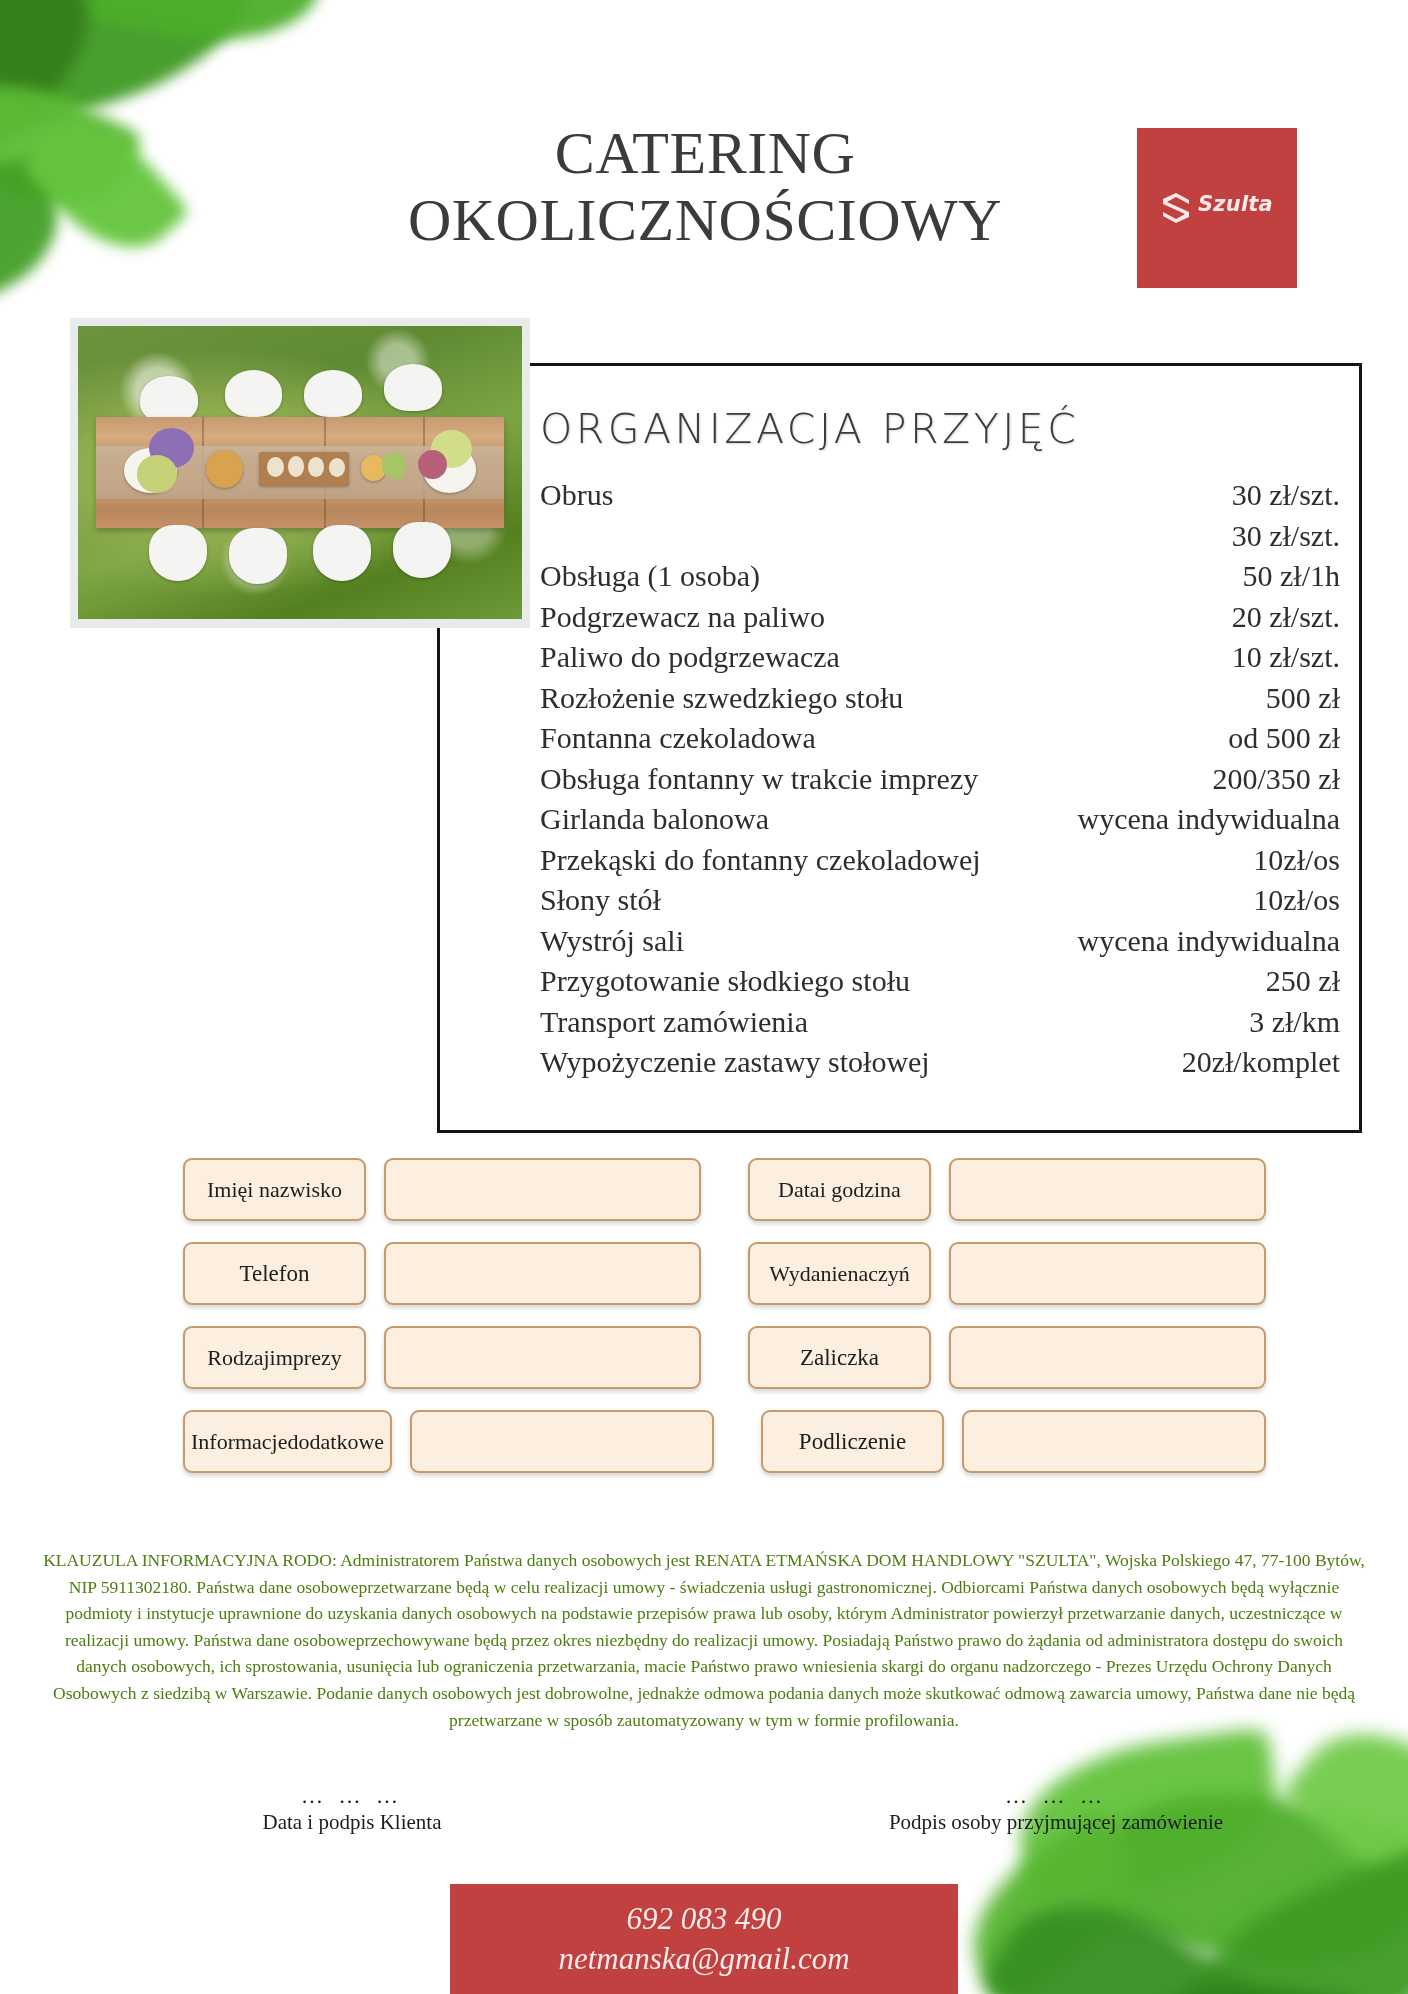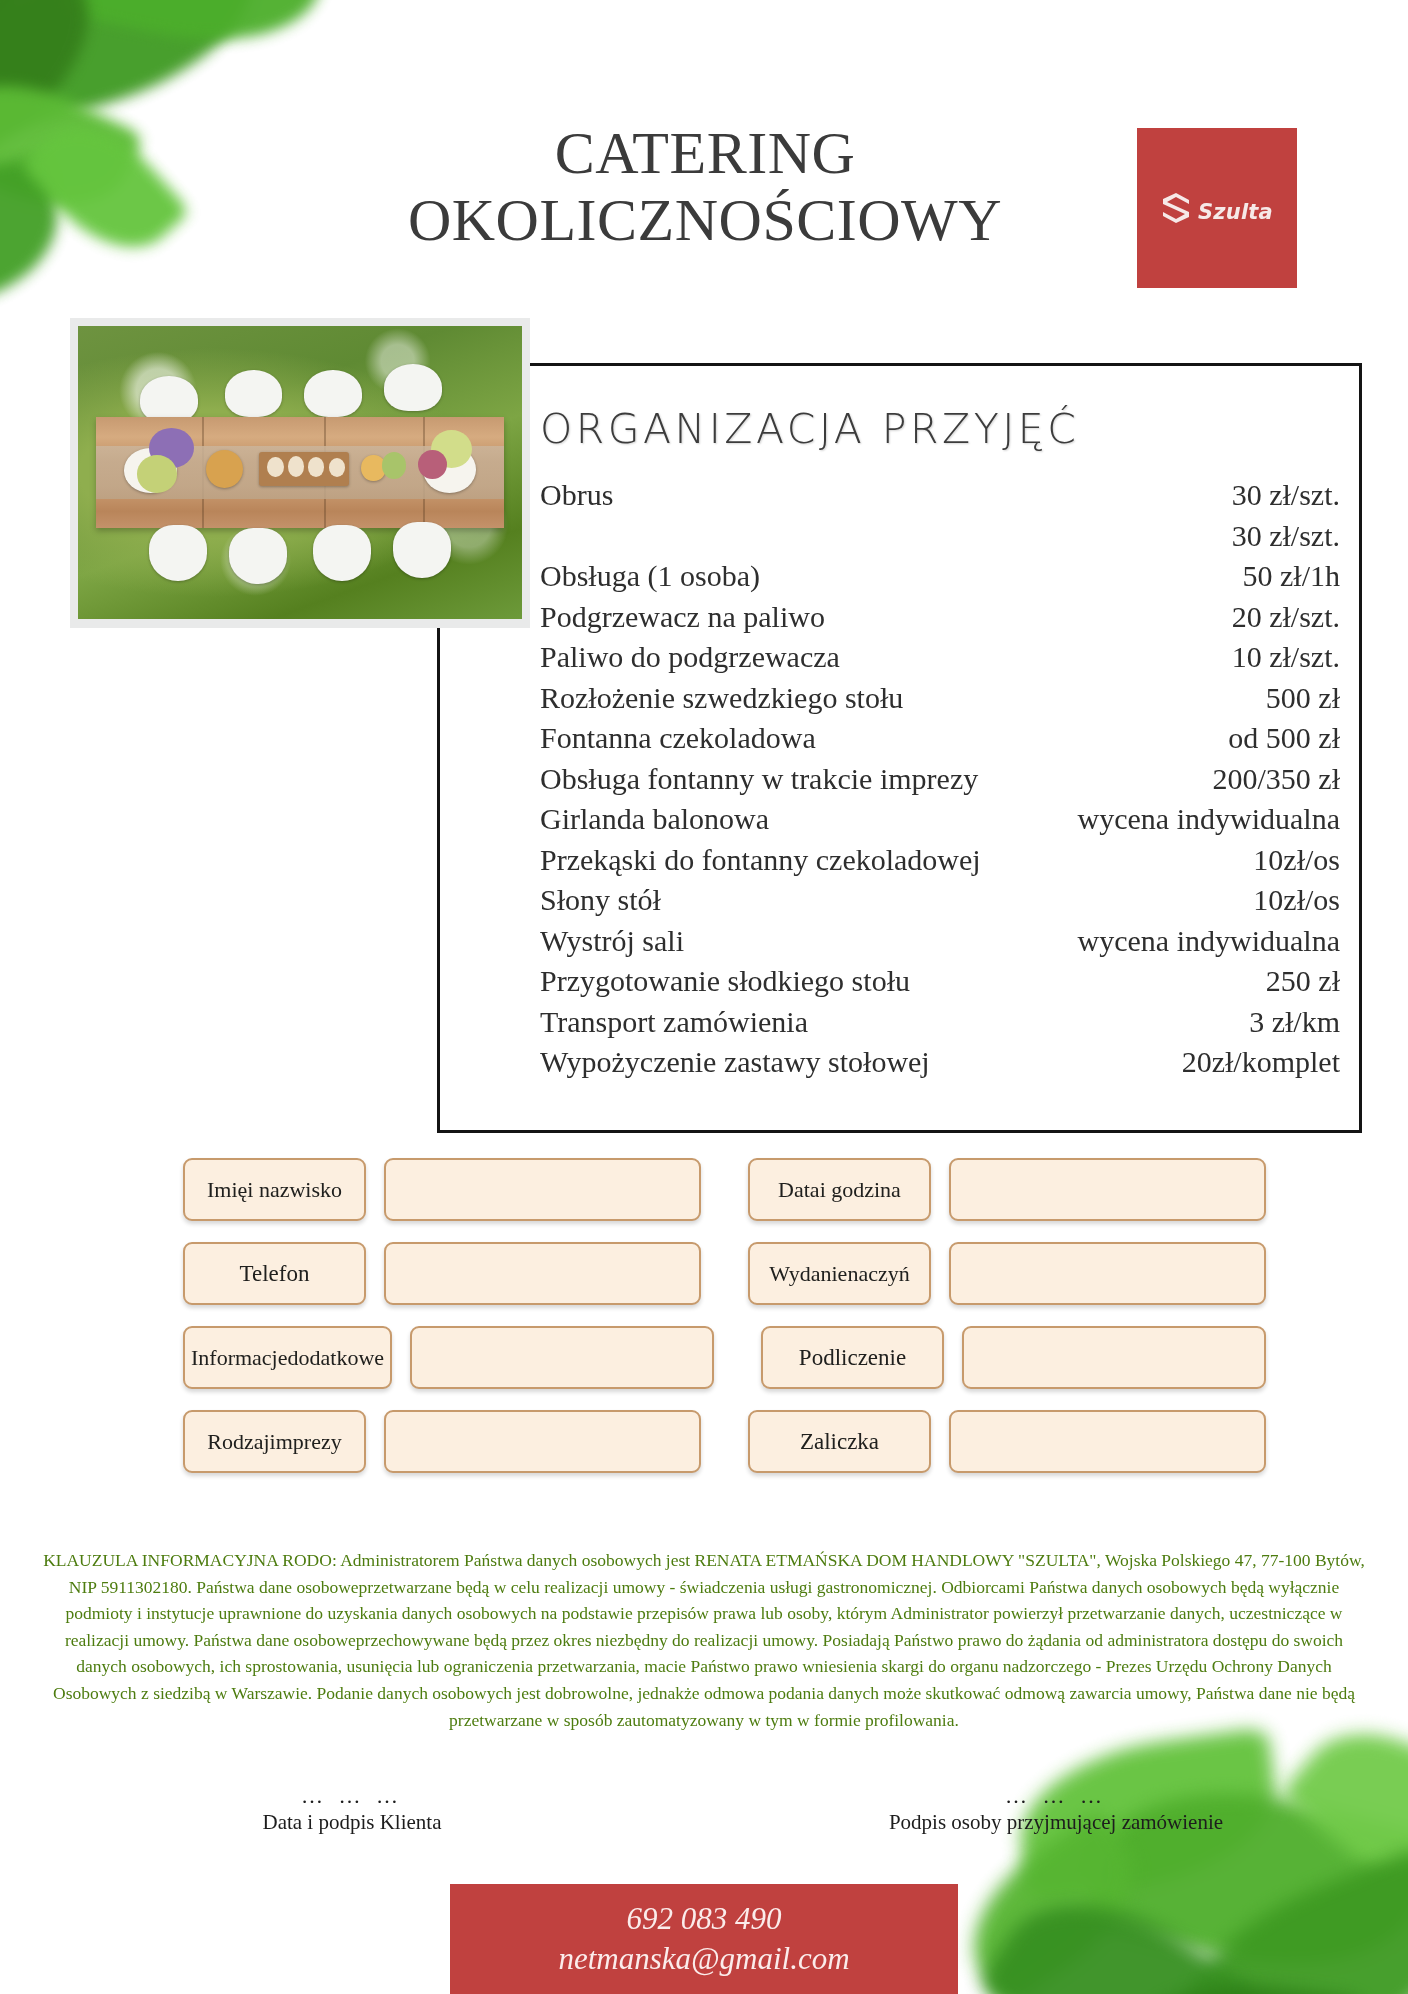--- a/index.html
+++ b/index.html
@@ -53,21 +53,21 @@
   }
   #doc-title .line{display:block;}
 
   
   #brand-logo{
     position:absolute;left:1137px;top:128px;
     width:160px;height:160px;
     background:#c0413f;
     display:flex;align-items:center;justify-content:center;
   }
-  #brand-logo .inner{display:flex;align-items:flex-end;gap:7px;}
+  #brand-logo .inner{display:flex;align-items:flex-start;gap:7px;}
   #brand-logo .mark{width:30px;height:32px;}
   #brand-logo .word{
     color:#f6e9e8;font-family:"DejaVu Sans",sans-serif;
     font-size:21px;font-style:italic;font-weight:700;letter-spacing:.2px;
   }
 
   
   #hero-photo{
     position:absolute;left:70px;top:318px;
     width:460px;height:310px;
@@ -384,39 +384,39 @@
       <div class="fld input-cell"></div>
       <div class="col-gap"></div>
       <div class="fld label-cell two-line">
         <div>Wydanie</div>
         <div>naczyń</div>
       </div>
       <div class="fld input-cell"></div>
     </div>
     <div class="form-row">
       <div class="fld label-cell two-line">
+        <div>Rodzaj</div>
+        <div>imprezy</div>
+      </div>
+      <div class="fld input-cell"></div>
+      <div class="col-gap"></div>
+      <div class="fld label-cell">
+        <div>Zaliczka</div>
+      </div>
+      <div class="fld input-cell"></div>
+    </div>
+    <div class="form-row">
+      <div class="fld label-cell two-line">
         <div>Informacje</div>
         <div>dodatkowe</div>
       </div>
       <div class="fld input-cell"></div>
       <div class="col-gap"></div>
       <div class="fld label-cell">
         <div>Podliczenie</div>
-      </div>
-      <div class="fld input-cell"></div>
-    </div>
-    <div class="form-row">
-      <div class="fld label-cell two-line">
-        <div>Rodzaj</div>
-        <div>imprezy</div>
-      </div>
-      <div class="fld input-cell"></div>
-      <div class="col-gap"></div>
-      <div class="fld label-cell">
-        <div>Zaliczka</div>
       </div>
       <div class="fld input-cell"></div>
     </div>
   </div>
 
 <div id="rodo-clause">KLAUZULA INFORMACYJNA RODO: Administratorem Państwa danych osobowych jest RENATA ETMAŃSKA DOM HANDLOWY "SZULTA", Wojska Polskiego 47, 77-100 Bytów, NIP 5911302180. Państwa dane osoboweprzetwarzane będą w celu realizacji umowy - świadczenia usługi gastronomicznej. Odbiorcami Państwa danych osobowych będą wyłącznie podmioty i instytucje uprawnione do uzyskania danych osobowych na podstawie przepisów prawa lub osoby, którym Administrator powierzył przetwarzanie danych, uczestniczące w realizacji umowy. Państwa dane osoboweprzechowywane będą przez okres niezbędny do realizacji umowy. Posiadają Państwo prawo do żądania od administratora dostępu do swoich danych osobowych, ich sprostowania, usunięcia lub ograniczenia przetwarzania, macie Państwo prawo wniesienia skargi do organu nadzorczego - Prezes Urzędu Ochrony Danych Osobowych z siedzibą w Warszawie. Podanie danych osobowych jest dobrowolne, jednakże odmowa podania danych może skutkować odmową zawarcia umowy, Państwa dane nie będą przetwarzane w sposób zautomatyzowany w tym w formie profilowania.</div>
 
 <div id="signature-area">
   <div class="sig">
     <span class="dots">… … …</span>

